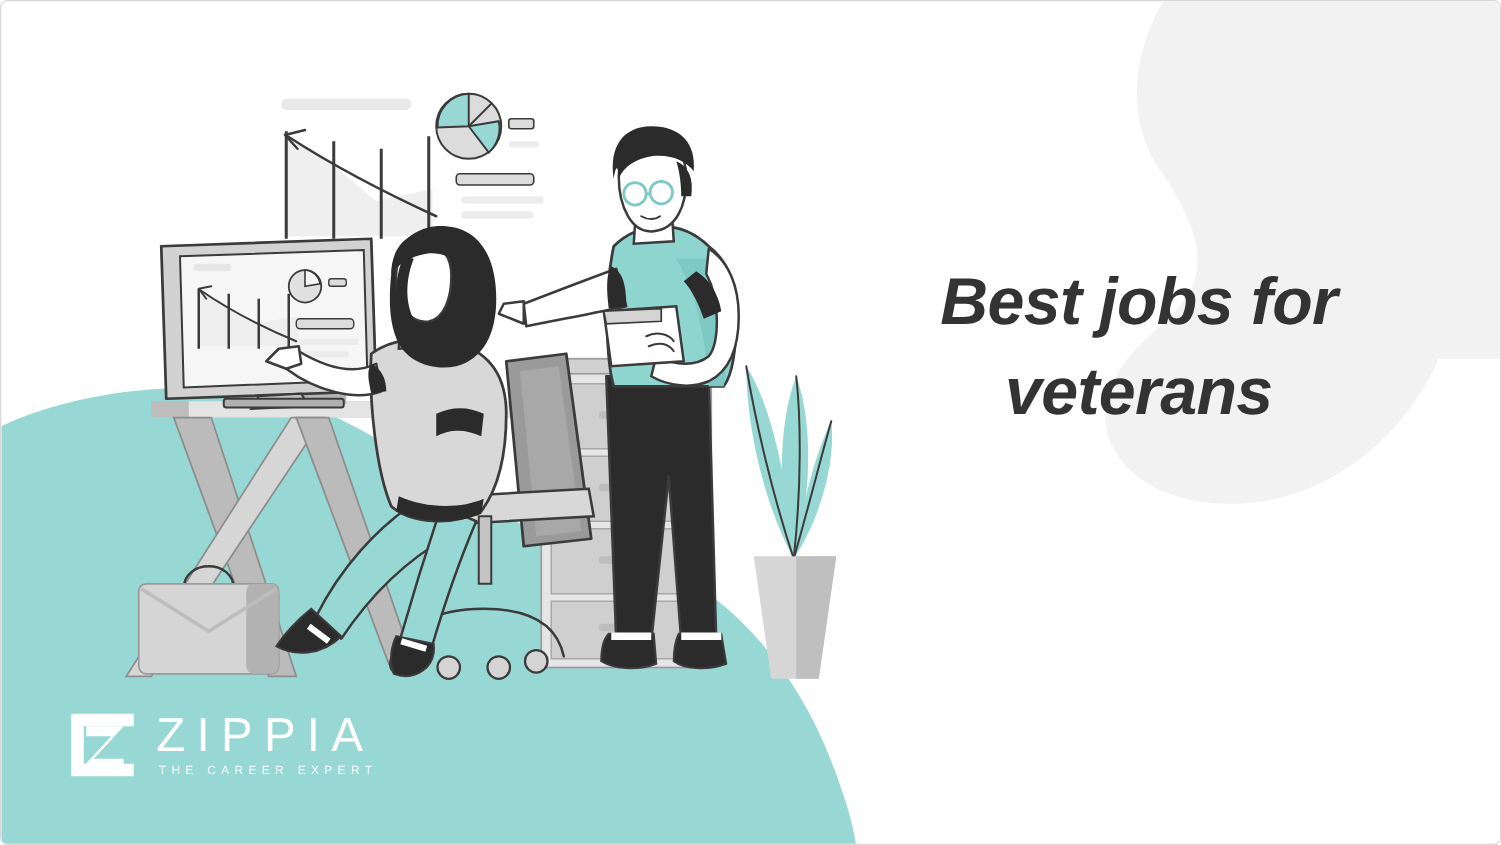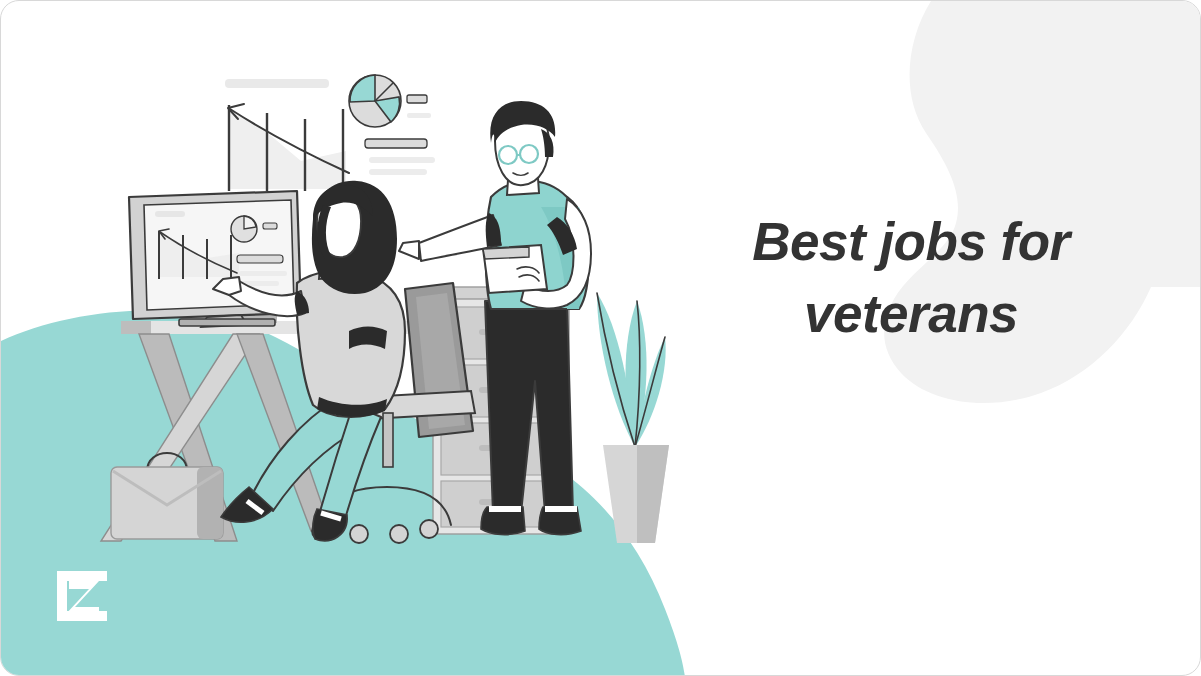--- a/index.html
+++ b/index.html
@@ -3,21 +3,21 @@
 <meta charset="utf-8">
 <style>
   html,body{margin:0;padding:0;background:#ffffff;}
   body{font-family:"Liberation Sans","DejaVu Sans",sans-serif;}
 
   #card{
     position:relative;
     width:1201px;height:676px;
     background:#ffffff;
     border:1px solid #d8d8d8;
-    border-radius:19px;
+    border-radius:6px;
     overflow:hidden;
     box-sizing:border-box;
   }
 
   .layer{position:absolute;top:0;left:0;width:1201px;height:676px;}
   .layer svg{display:block;width:100%;height:100%;}
 
   
   #headline{
     position:absolute;
@@ -295,15 +295,19 @@
   </div>
 
   <div id="headline">Best jobs for
 veterans</div>
 
   <div id="logo">
     <svg id="logo-mark" viewBox="0 0 58 58" aria-hidden="true">
       <path d="M4 4 H54 V14 H14 V44 H54 V54 H4 Z" fill="#ffffff"></path>
       <path d="M16 14 H46 L22 40 H46 V48 H12 L36 22 H16 Z" fill="#ffffff"></path>
     </svg>
+    <div id="logo-text">
+      <div id="logo-word">ZIPPIA</div>
+      <div id="logo-tag">THE CAREER EXPERT</div>
+    </div>
   </div>
 
 </div>
 
 </body></html>

